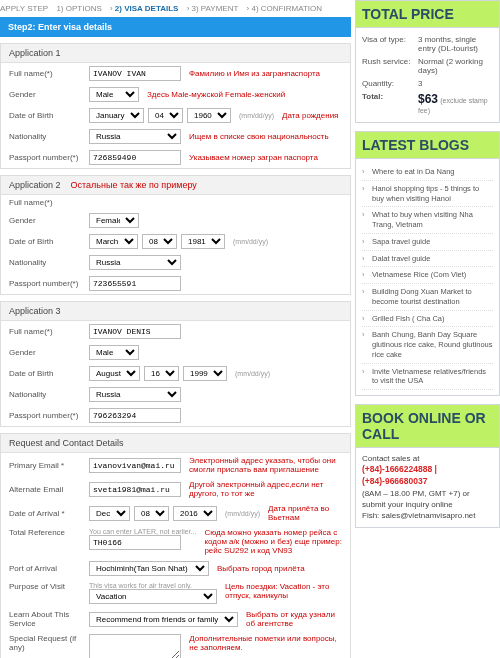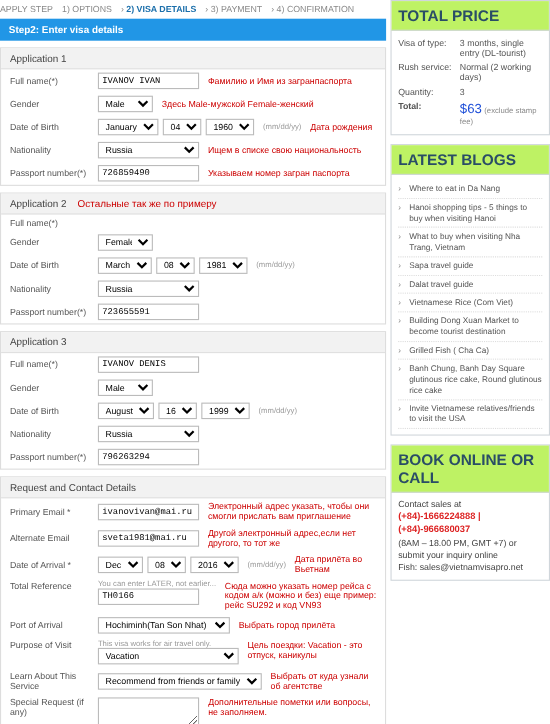--- a/index.html
+++ b/index.html
@@ -19,21 +19,21 @@
   .inp.t { width: 92px; font-family: Liberation Mono, monospace; }
   .sel { border: 1px solid #bbb; font-size: 8px; padding: 1px 2px; background: #fff; }
   .annot { color: #c00; font-size: 8px; margin-left: 4px; }
   .hint { color: #999; font-size: 7px; margin-left: 4px; }
   .sidebox { border: 1px solid #d0d6db; margin-bottom: 8px; }
   .sidehead { background: #bef264; padding: 5px 6px; font-size: 14px; font-weight: bold; color: #2a4d66; border-bottom: 1px solid #d0d6db; }
   .sidebody { padding: 5px 6px; font-size: 8px; color: #555; }
   .pricerow { display: flex; padding: 2px 0; }
   .pricelbl { width: 56px; color: #555; }
   .priceval { flex: 1; }
-  .total { color: #1d4ed8; font-size: 12px; font-weight: normal; text-align: right; }
+  .total { color: #0f172a; font-size: 12px; font-weight: bold; text-align: right; }
   .bloglist { list-style: none; }
   .bloglist li { position: relative; padding: 3px 0 3px 10px; border-bottom: 1px dotted #ddd; font-size: 7.5px; line-height: 1.3; }
   .bloglist li::before { content: "›"; position: absolute; left: 0; color: #888; }
   .book { font-size: 8px; line-height: 1.4; color: #444; }
   .book .phones { color: #d22; font-weight: bold; font-size: 8.5px; }
 </style>
 </head>
 <body>
 
 <div class="container">

